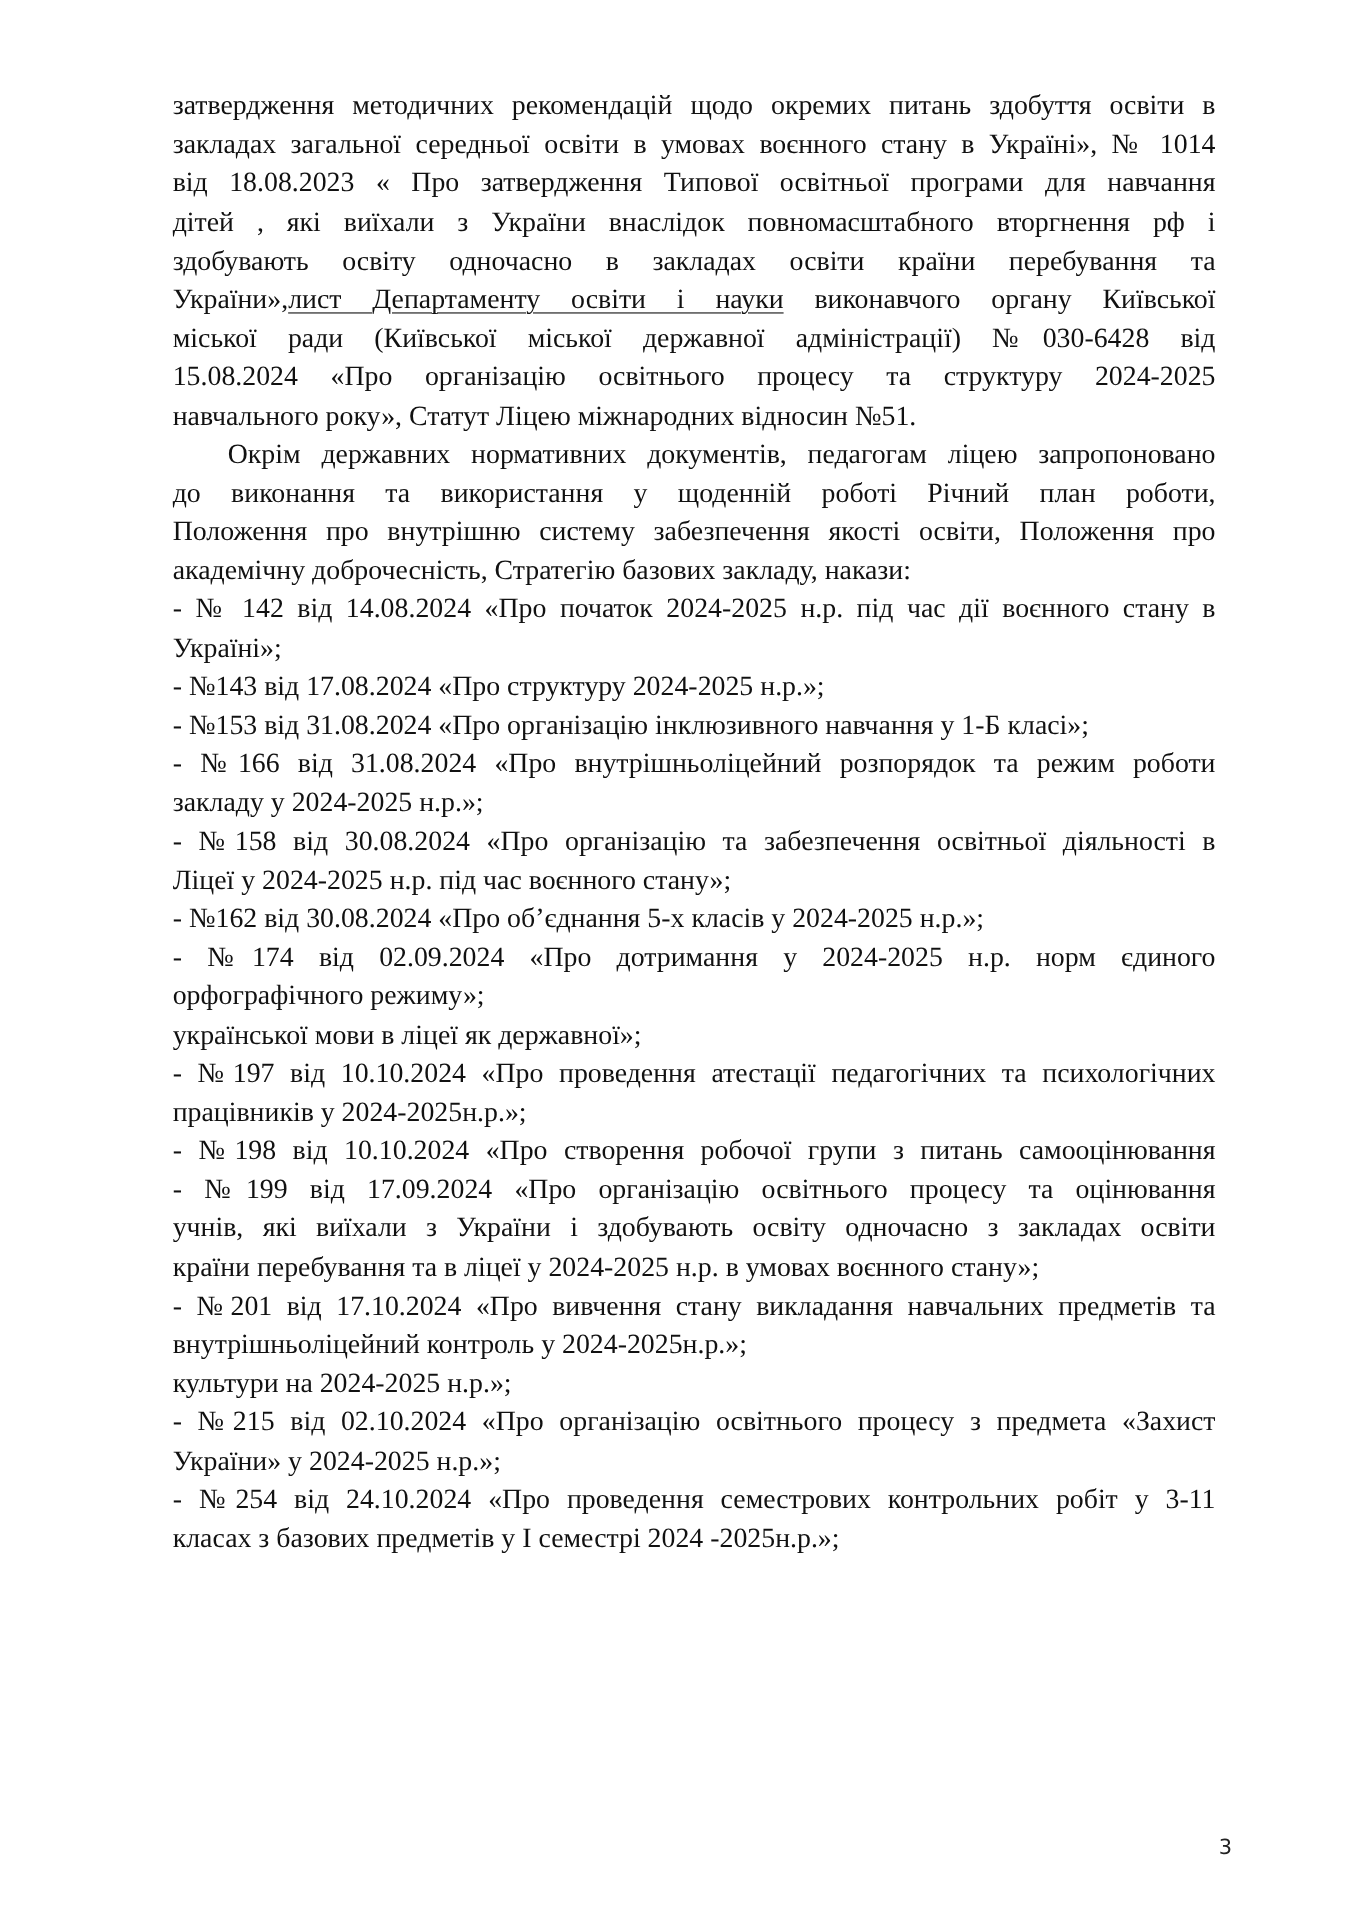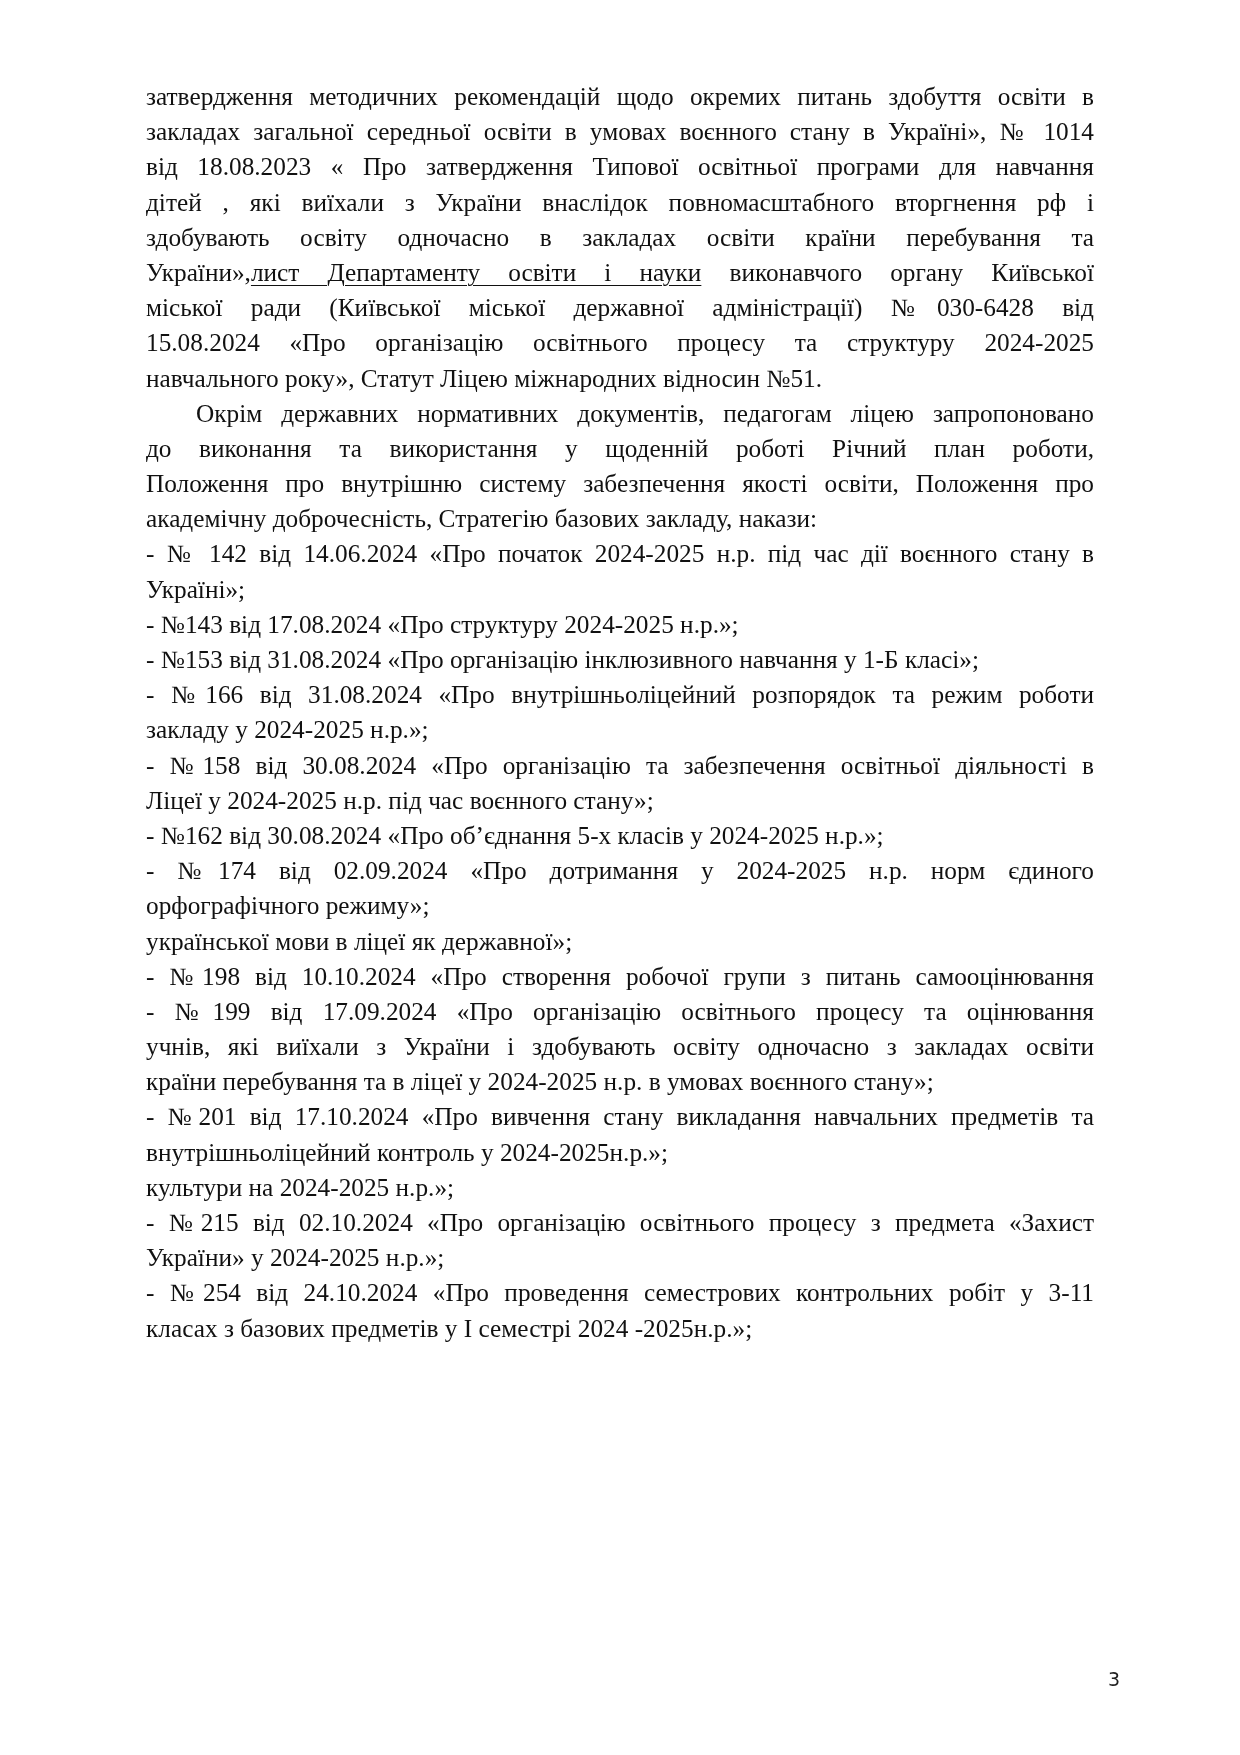--- a/index.html
+++ b/index.html
@@ -1,19 +1,19 @@
 <!DOCTYPE html>
 <html><head>
 <meta charset="utf-8">
 <style>
   html, body { margin: 0; padding: 0; background: #ffffff; }
   body { width: 1240px; height: 1755px; position: relative; overflow: hidden; }
   .page {
     position: absolute;
-    left: 146px;
+    left: 157px;
     top: 79px;
     width: 948px;
     font-family: "Liberation Serif", "DejaVu Serif", serif;
     font-size: 25.3px;
     line-height: 35.2px;
     color: #111111;
   }
   .line {
     display: block;
     height: 35.2px;
@@ -52,21 +52,21 @@
 
   <div>
     <span class="line indent">Окрім державних нормативних документів, педагогам ліцею запропоновано</span>
     <span class="line">до виконання та використання у щоденній роботі Річний план роботи,</span>
     <span class="line">Положення про внутрішню систему забезпечення якості освіти, Положення про</span>
     <span class="line last">академічну доброчесність, Стратегію базових закладу, накази:</span>
   </div>
 
   <div>
     <div>
-      <span class="line">- № 142 від 14.06.2024 «Про початок 2024-2025 н.р. під час дії воєнного стану в</span>
+      <span class="line">- № 142 від 14.08.2024 «Про початок 2024-2025 н.р. під час дії воєнного стану в</span>
       <span class="line last">Україні»;</span>
     </div>
     <div>
       <span class="line last">- №143 від 17.08.2024  «Про структуру 2024-2025 н.р.»;</span>
     </div>
     <div>
       <span class="line last">- №153 від 31.08.2024 «Про організацію інклюзивного навчання у 1-Б класі»;</span>
     </div>
     <div>
       <span class="line">- №166 від 31.08.2024 «Про внутрішньоліцейний розпорядок та режим роботи</span>
@@ -78,20 +78,24 @@
     </div>
     <div>
       <span class="line last">- №162 від 30.08.2024  «Про об’єднання 5-х класів у  2024-2025 н.р.»;</span>
     </div>
     <div>
       <span class="line">- №174 від 02.09.2024 «Про  дотримання  у 2024-2025 н.р. норм єдиного</span>
       <span class="line last">орфографічного режиму»;</span>
     </div>
     <div>
       <span class="line last">української мови в ліцеї як державної»;</span>
+    </div>
+    <div>
+      <span class="line">- №197 від 10.10.2024 «Про проведення атестації педагогічних та психологічних</span>
+      <span class="line last">працівників у 2024-2025н.р.»;</span>
     </div>
     <div>
       <span class="line">- №198 від 10.10.2024 «Про створення робочої групи з питань  самооцінювання</span>
     </div>
     <div>
       <span class="line">- №199 від 17.09.2024 «Про організацію  освітнього процесу та оцінювання</span>
       <span class="line">учнів, які виїхали з України і здобувають освіту  одночасно  з закладах освіти</span>
       <span class="line last">країни перебування та в ліцеї у 2024-2025 н.р.  в умовах воєнного стану»;</span>
     </div>
     <div>

